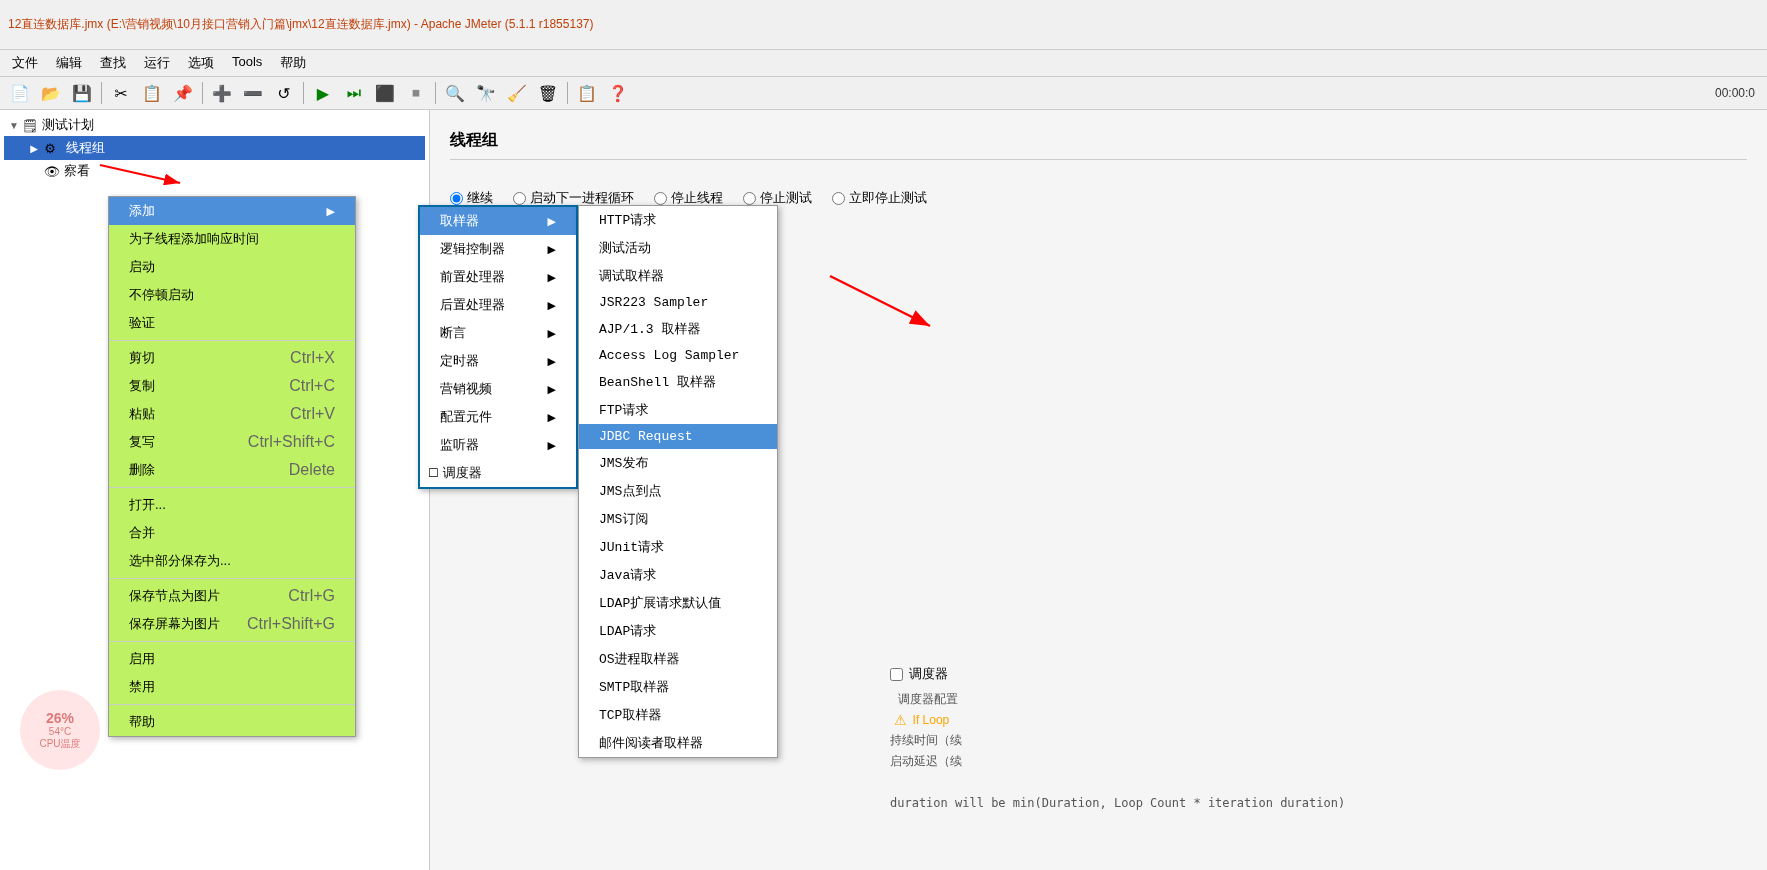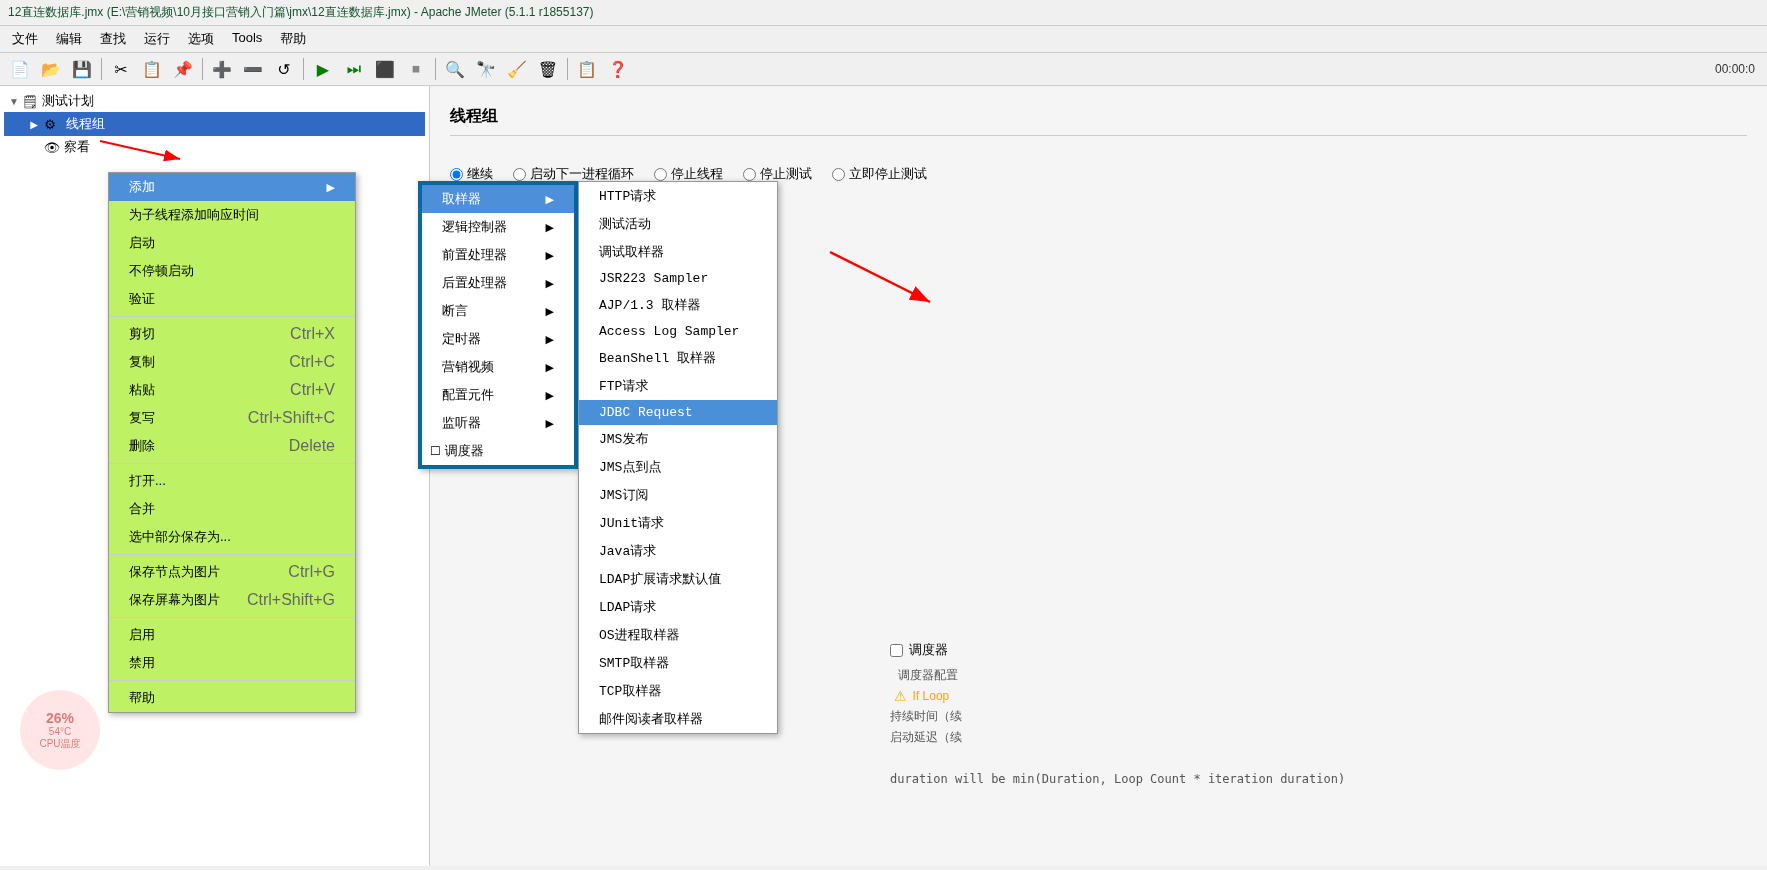--- a/index.html
+++ b/index.html
@@ -9,23 +9,23 @@
       background: #f0f0f0;
       width: 1767px;
       height: 870px;
       overflow: hidden;
       position: relative;
     }
 
     
     .title-bar {
       background: #f0f0f0;
-      padding: 4px 8px;
+      padding: 16px 8px;
       font-size: 12px;
-      color: #14532d;
+      color: #c2410c;
       border-bottom: 1px solid #ccc;
       white-space: nowrap;
     }
 
     
     .menu-bar {
       background: #f0f0f0;
       padding: 2px 4px;
       display: flex;
       gap: 2px;
@@ -154,21 +154,21 @@
       background: #ccc;
       margin: 3px 0;
     }
 
     
     .submenu-l2 {
       position: absolute;
       left: 418px;
       top: 95px;
       background: #fff;
-      border: 4px solid #0369a1;
+      border: 2px solid #0369a1;
       box-shadow: 2px 2px 6px rgba(0,0,0,0.3);
       width: 160px;
       z-index: 101;
       font-size: 13px;
     }
 
     
     .submenu-l3 {
       position: absolute;
       left: 578px;

